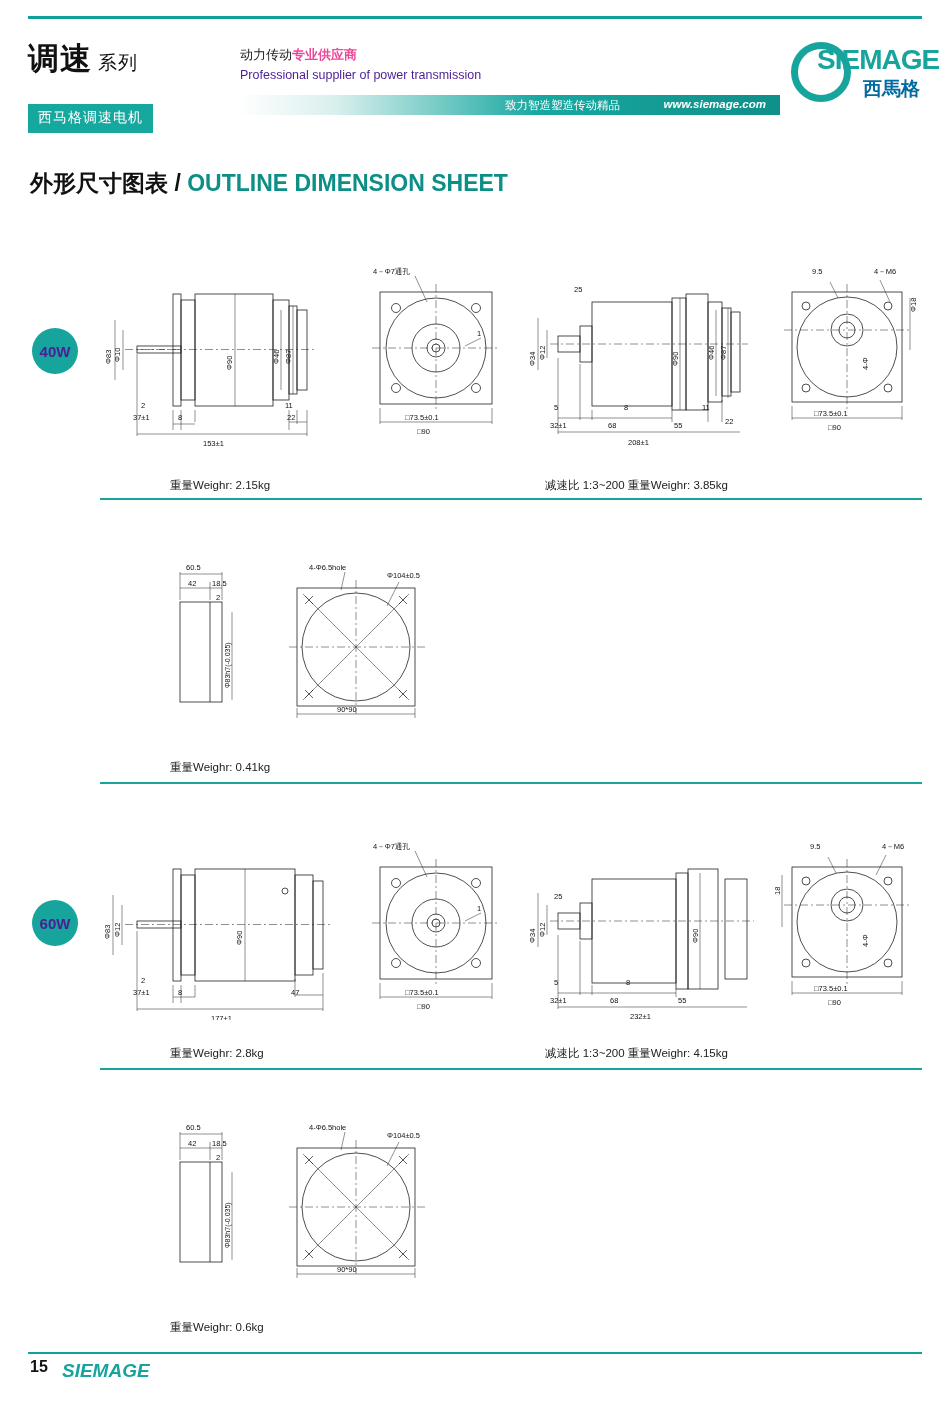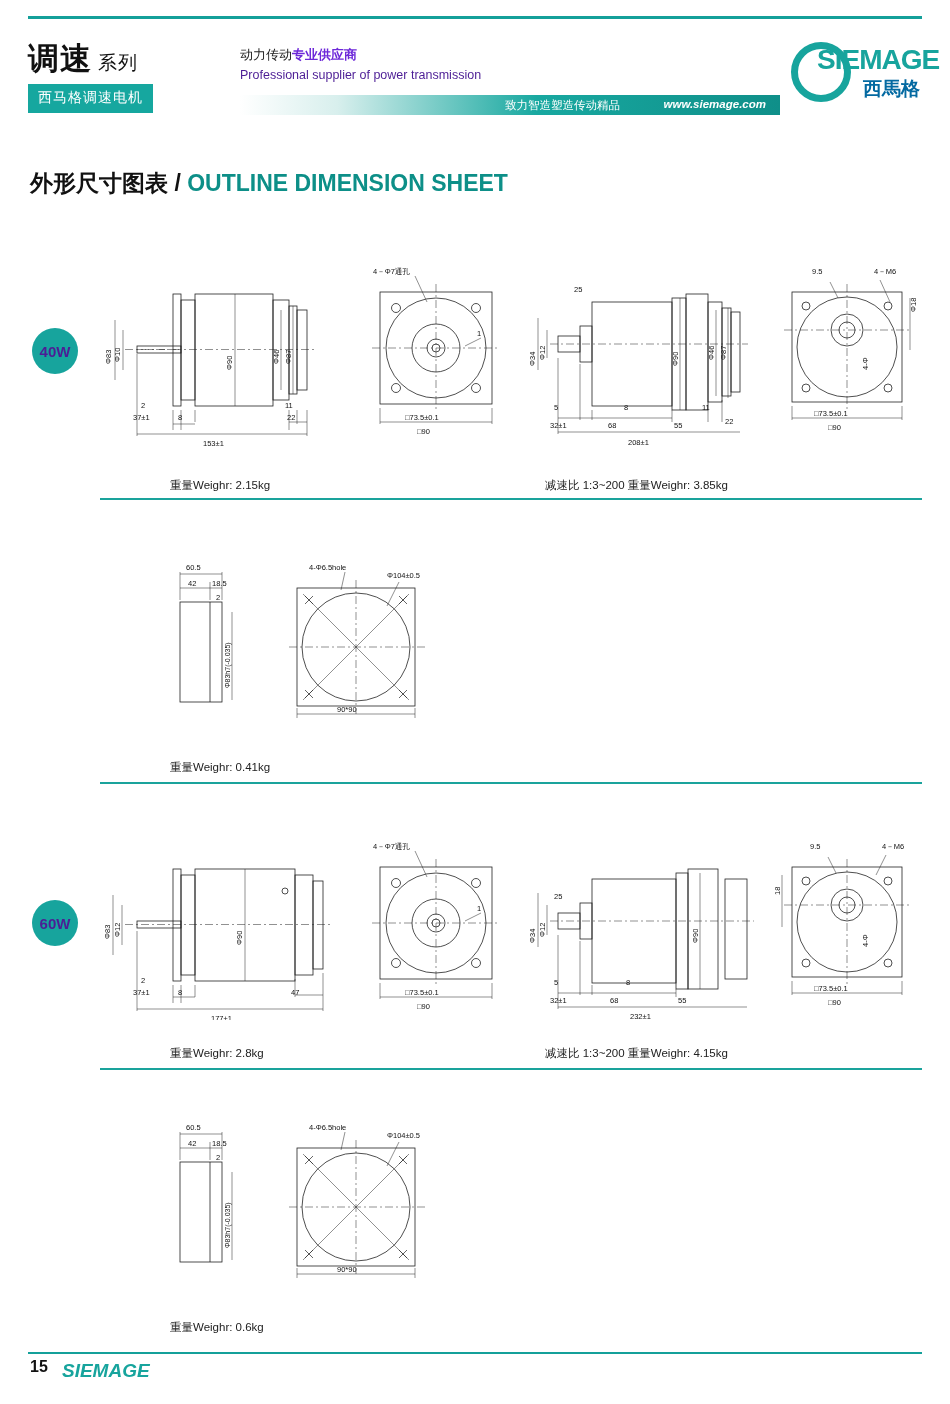--- a/index.html
+++ b/index.html
@@ -11,25 +11,25 @@
     position:relative;
     overflow:hidden;
   }
   .page{position:relative;width:950px;height:1404px;padding-left:44px;}
 
   
   .top-rule{position:absolute;left:28px;top:16px;width:894px;height:3px;background:#14a09a;}
   .brand-block{position:absolute;left:28px;top:38px;width:200px;}
   .brand-cn{font-size:31px;font-weight:bold;color:#111;letter-spacing:1px;}
   .brand-cn .series{font-size:19px;font-weight:normal;margin-left:6px;}
-  .brand-bar{margin-top:4px;background:#16a79f;color:#fff;font-size:14px;
+  .brand-bar{margin-top:24px;background:#16a79f;color:#fff;font-size:14px;
     padding:5px 10px 6px 10px;display:inline-block;letter-spacing:1px;}
   .slogan{position:absolute;left:240px;top:46px;width:470px;}
   .slogan .l1{font-size:13px;color:#222;}
-  .slogan .l1 b{color:#6d28d9;}
+  .slogan .l1 b{color:#ec4899;}
   .slogan .l2{font-size:12.5px;color:#4c1d95;margin-top:4px;}
   .header-tealbar{position:absolute;left:240px;top:95px;width:540px;height:20px;
     background:linear-gradient(90deg,#ffffff 0%,#d8efed 18%,#18a8a0 55%,#0f8f89 100%);}
   .header-tealbar .cn{position:absolute;right:160px;top:3px;font-size:11.5px;color:#ffffff;}
   .header-tealbar .url{position:absolute;right:14px;top:3px;font-size:11.5px;color:#ffffff;font-style:italic;font-weight:bold;}
   .logo{position:absolute;right:28px;top:36px;width:175px;height:74px;}
   .logo .gear{position:absolute;left:0;top:6px;width:60px;height:60px;border-radius:50%;
     border:7px solid #17a49d;box-sizing:border-box;}
   .logo .gear:before{content:"";position:absolute;left:9px;top:9px;right:9px;bottom:9px;
     border-radius:50%;background:#fff;}

